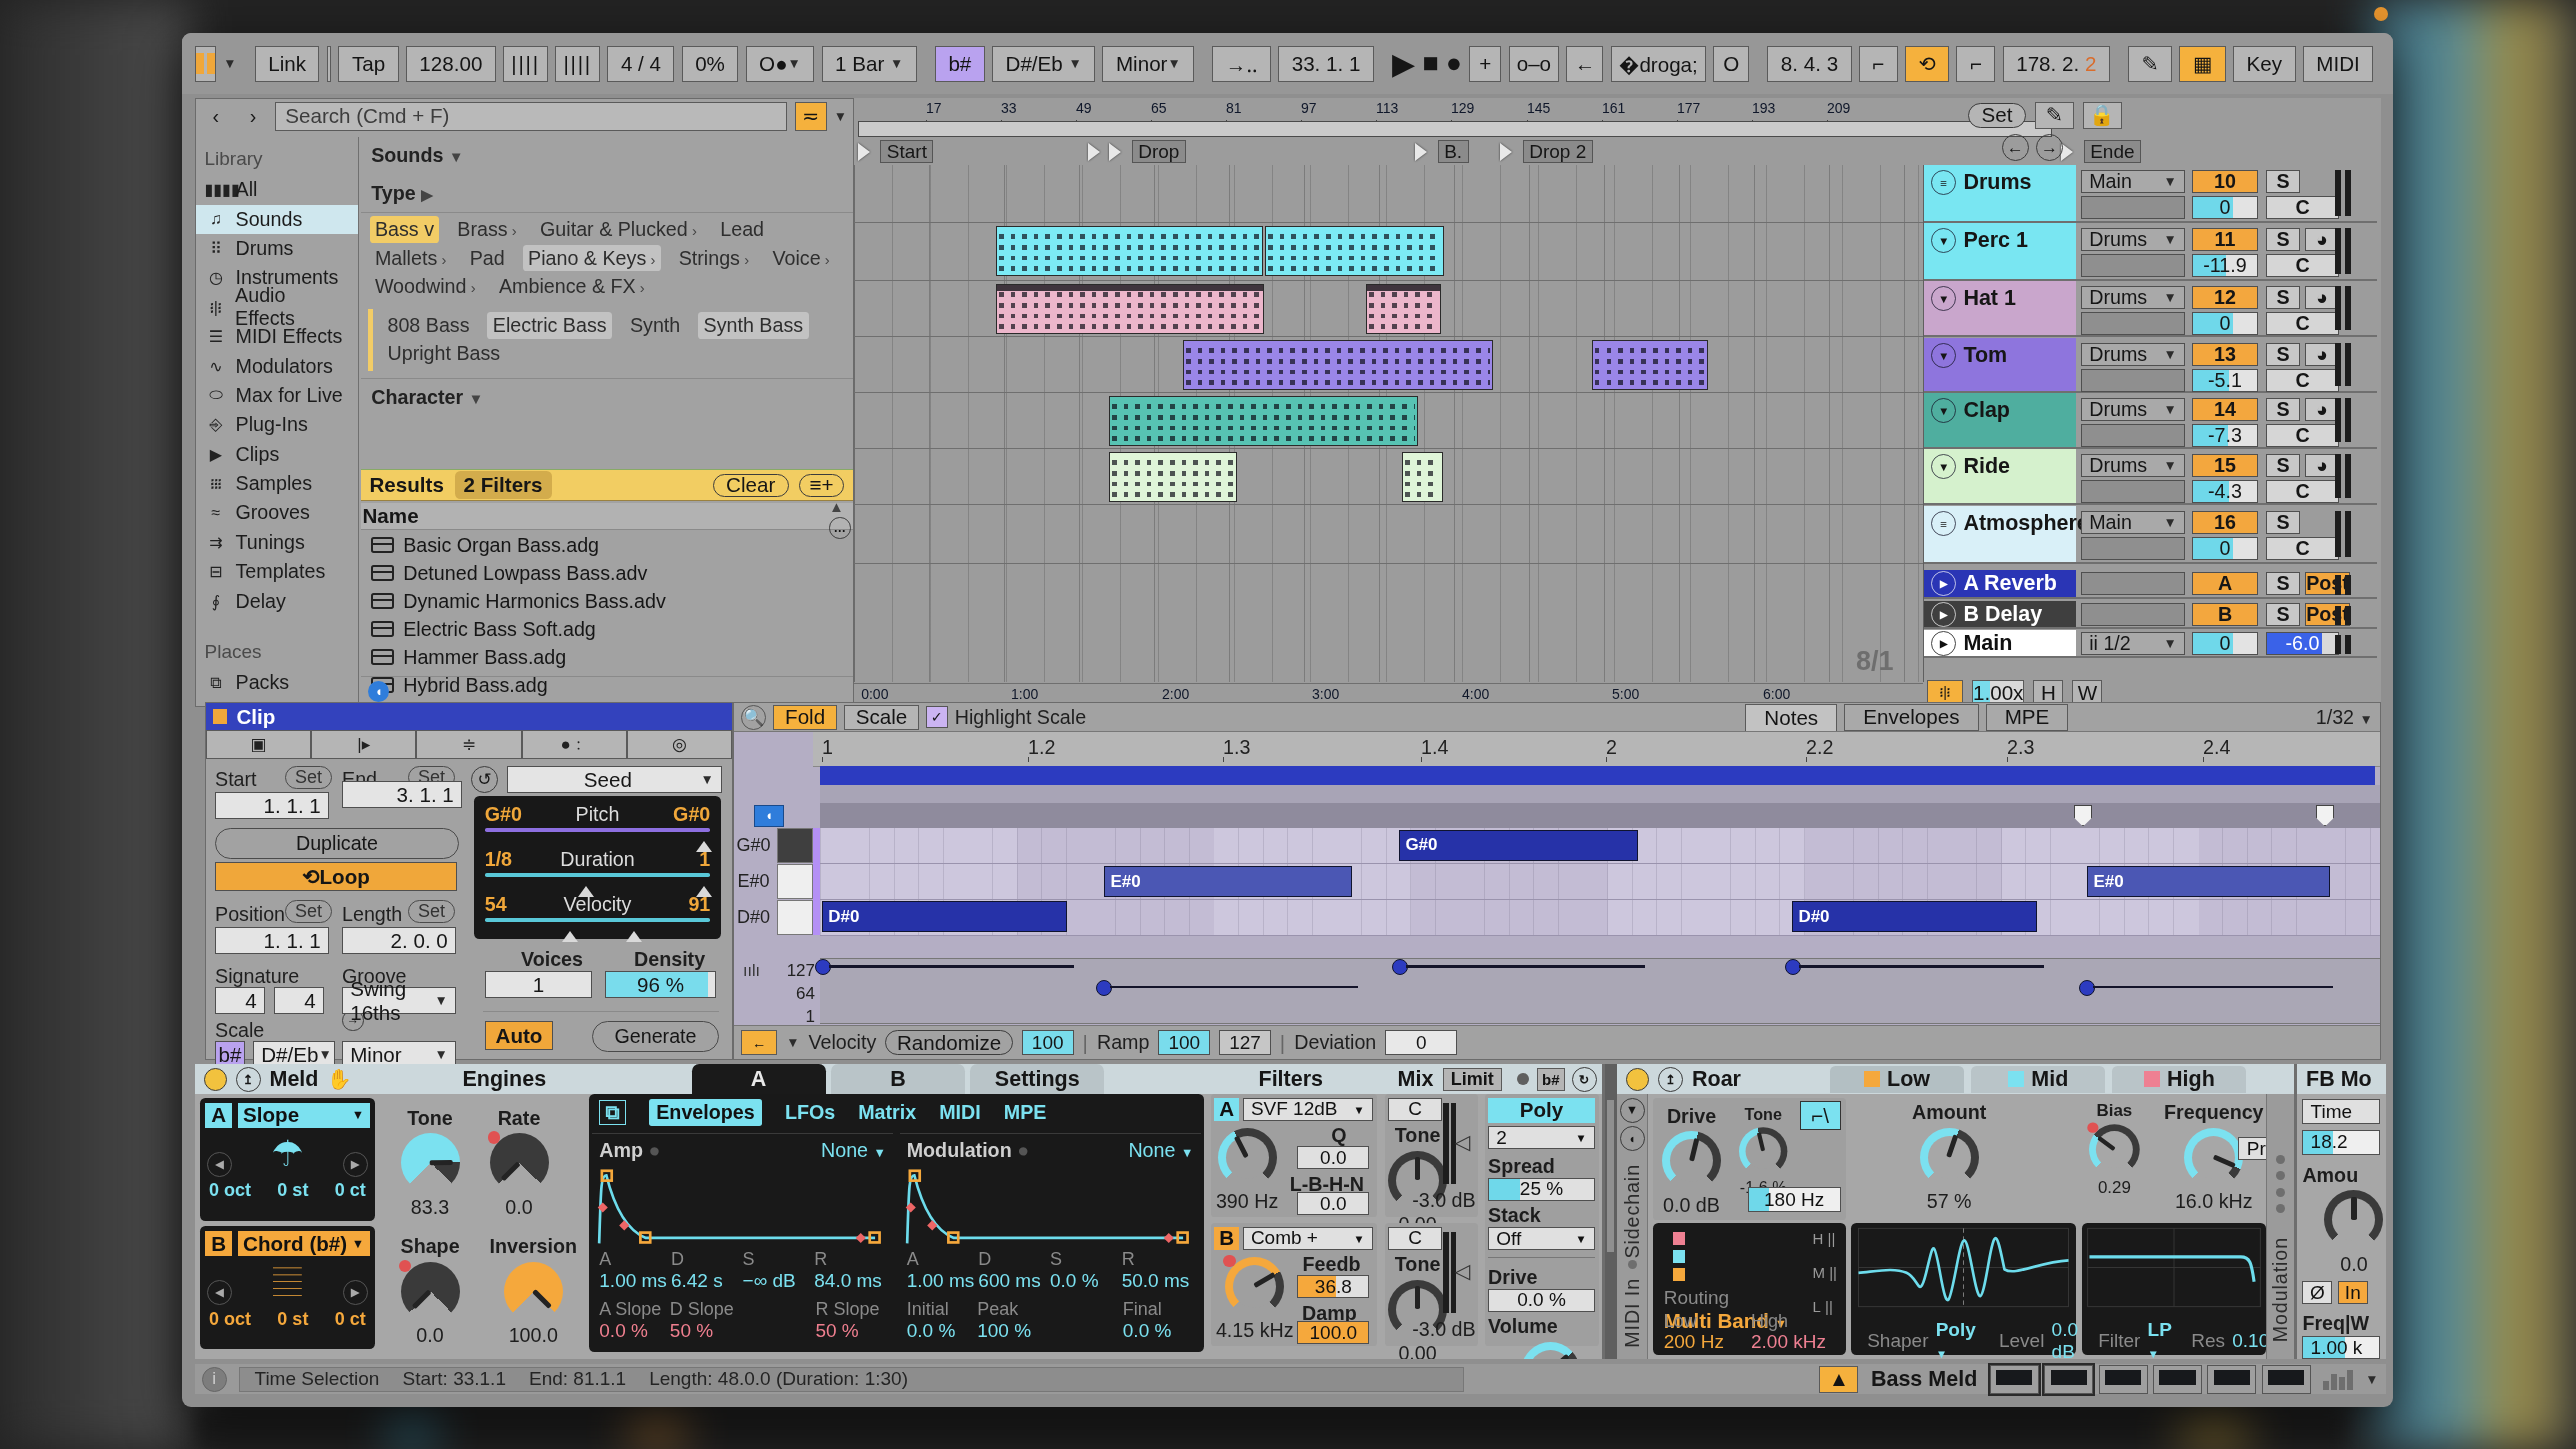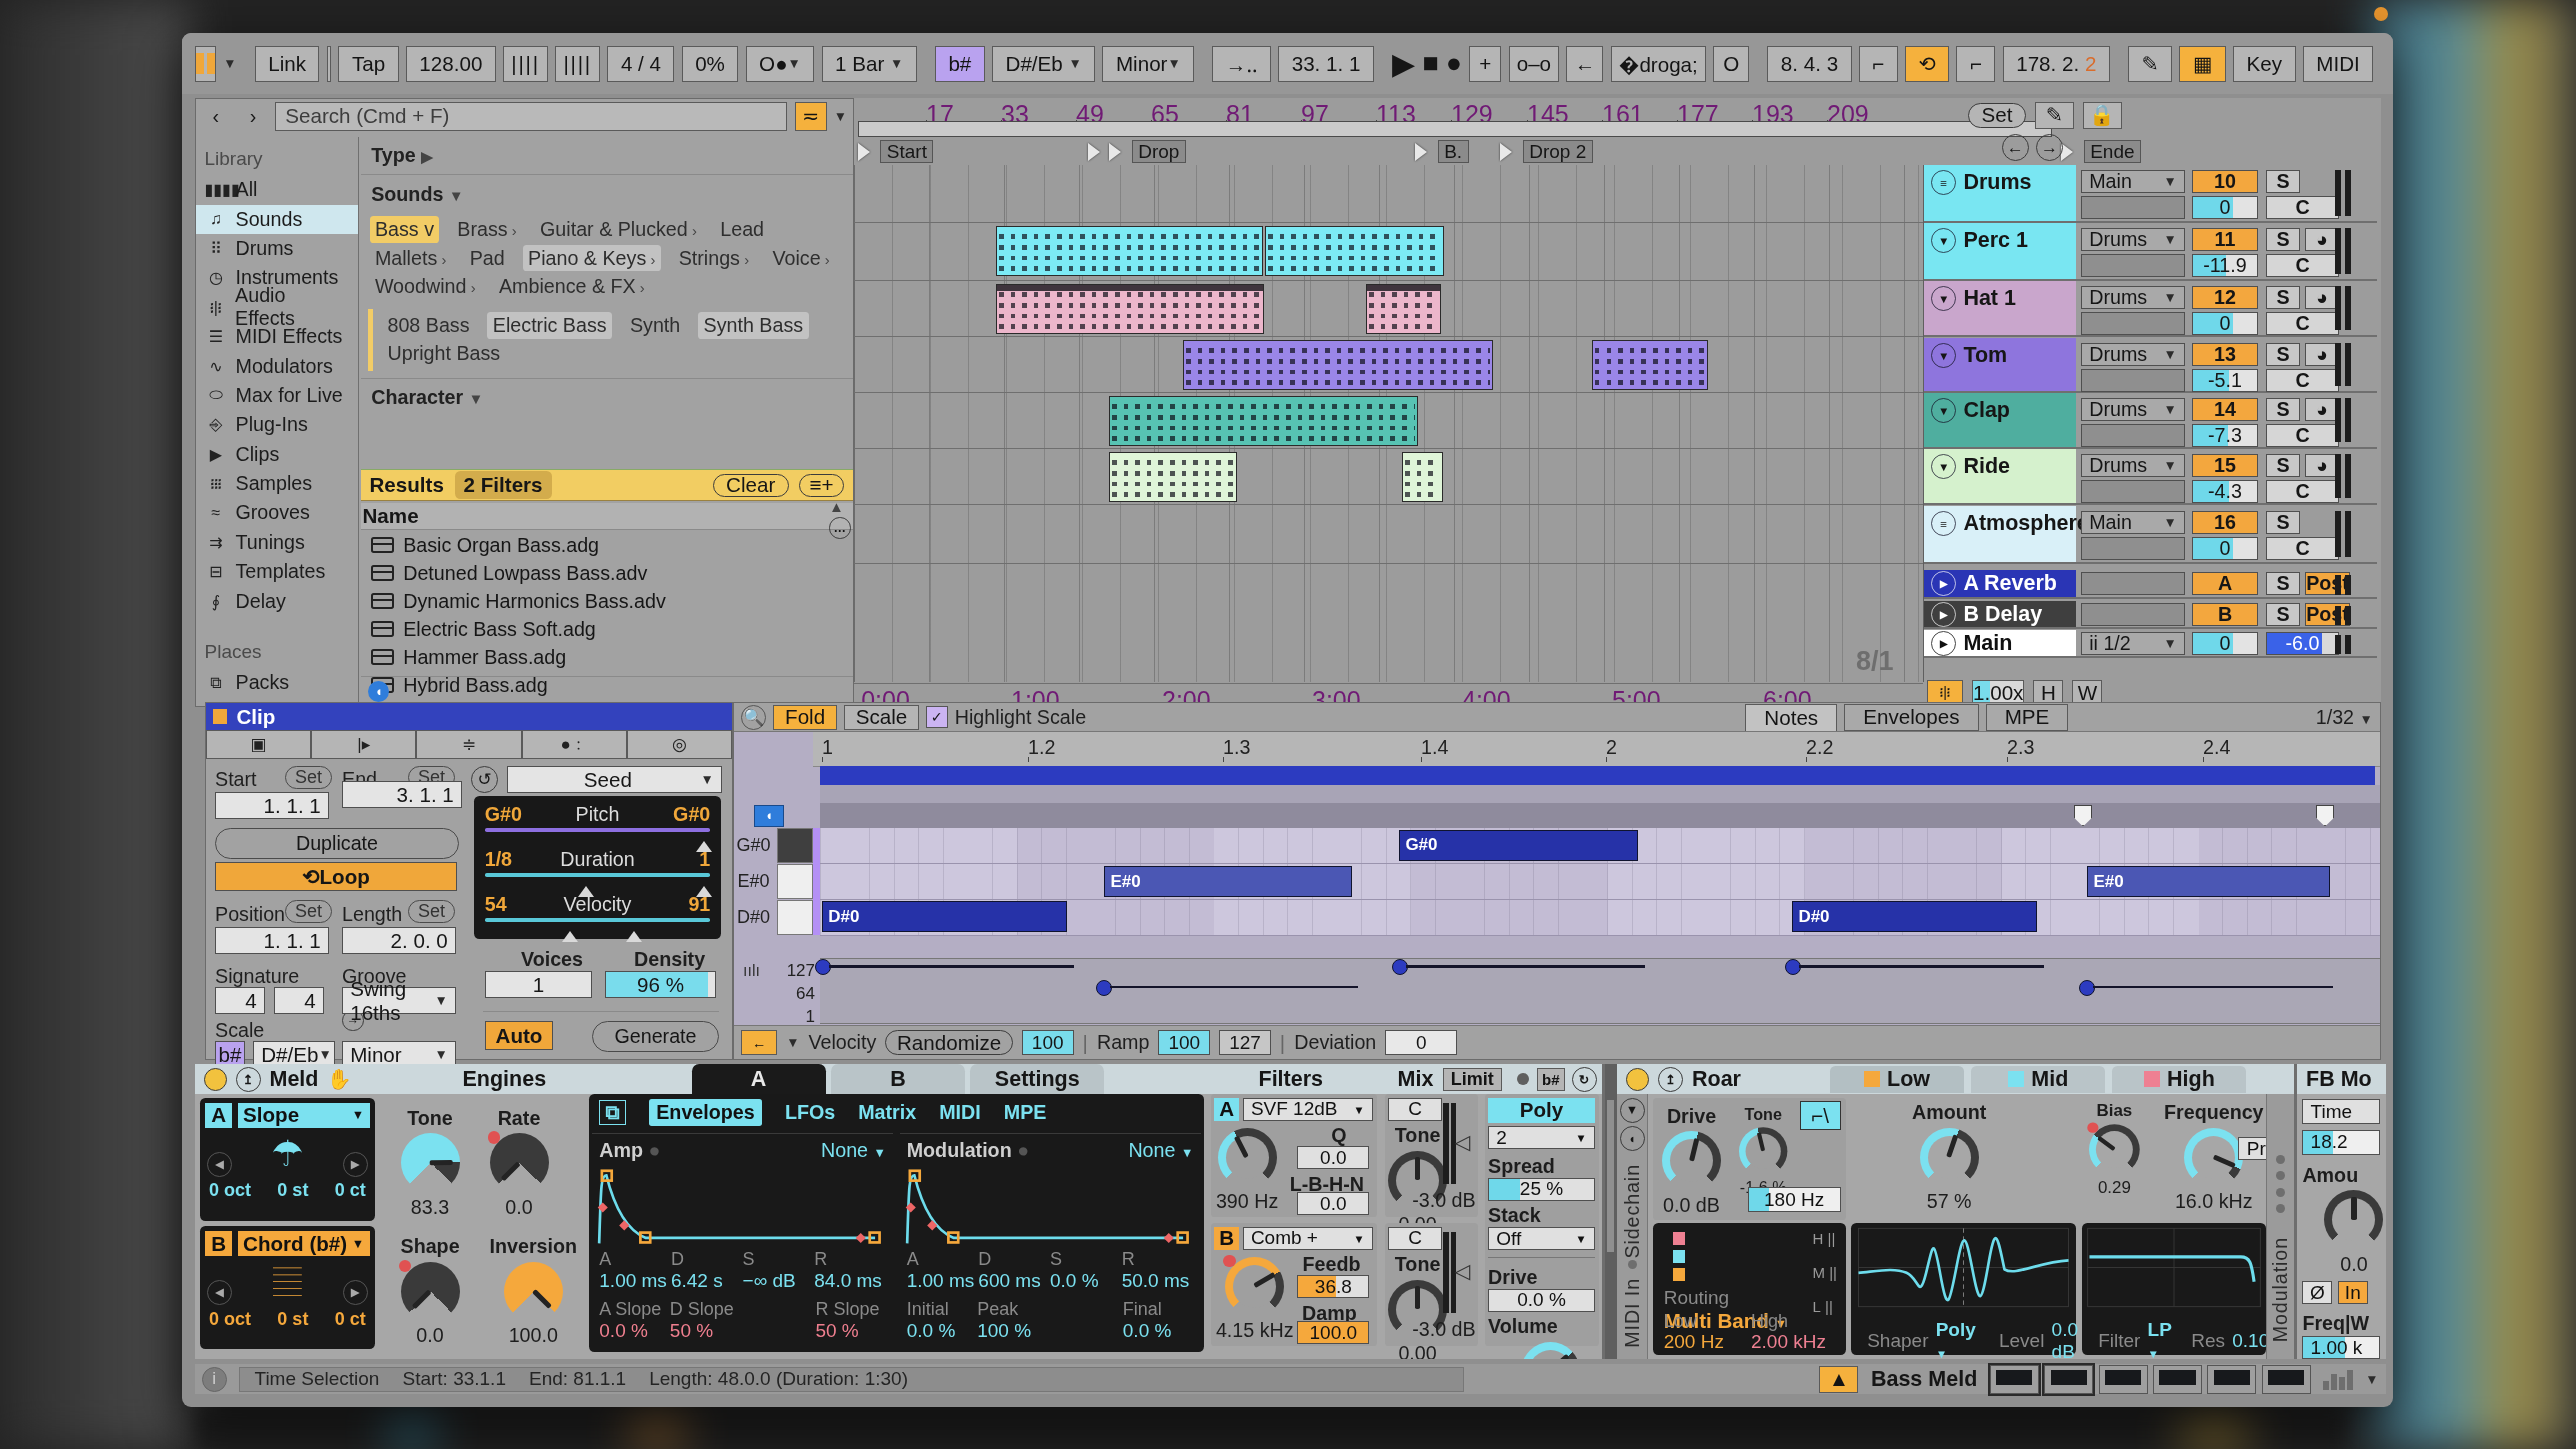--- a/index.html
+++ b/index.html
@@ -49,21 +49,21 @@
   #arr{position:absolute;left:672px;top:65px;width:1527px;height:609px;background:#9c9c9c;overflow:hidden}
   #arrgrid{position:absolute;left:0;top:67px;width:1069px;bottom:25px;
     background:repeating-linear-gradient(90deg,rgba(60,60,60,.25) 0 0.9px,transparent 0.9px 38px),
                repeating-linear-gradient(90deg,rgba(40,40,40,.28) 0 0.9px,transparent 0.9px 75px)}
   .lane{position:absolute;left:0;width:1069px;border-bottom:1.8px solid #6f6f6f;box-sizing:border-box}
   .aclip{position:absolute;border:0.9px solid #2a2a2a;box-sizing:border-box;overflow:hidden}
   .aclip .tex{position:absolute;left:1.8px;right:1.8px;top:7.2px;bottom:3.6px;opacity:.8;
     background:repeating-linear-gradient(90deg,rgba(10,10,20,.85) 0 4.5px,transparent 4.5px 11.6px);
     -webkit-mask-image:repeating-linear-gradient(0deg,#000 0 4.5px,transparent 4.5px 10.7px);mask-image:repeating-linear-gradient(0deg,#000 0 4.5px,transparent 4.5px 10.7px)}
   .aclip .hdr{position:absolute;left:0;right:0;top:0;height:6.3px;background:rgba(20,20,25,.8)}
-  .tick{position:absolute;top:1.8px;font-size:25px;color:#701a75}
+  .tick{position:absolute;top:1.8px;font-size:14px;color:#0f172a}
   .tickm{position:absolute;top:21.5px;width:0.9px;height:5.4px;background:#444}
   .loc{position:absolute;top:42px;height:23px;display:flex;align-items:center;gap:1.8px}
   .locflag{width:0;height:0;border:9px solid transparent;border-left:12.5px solid #e8e8e8;filter:drop-shadow(0 0 0.9px #333)}
   .loclab{background:#8b8b8b;border:0.9px solid #555;padding:0 5.4px;font-size:19px;height:21.5px;display:flex;align-items:center}
   #loopbrace{position:absolute;top:23px;height:16px;background:#cacaca;border:1.8px solid #4a4a4a;box-sizing:border-box}
   
   #thead{position:absolute;left:1069px;top:67px;right:0;bottom:25px;border-left:1.8px solid #5f5f5f;background:#9c9c9c}
   .trow{position:absolute;left:0;right:3.6px;border-bottom:2.7px solid #6f6f6f;box-sizing:border-box;background:#9c9c9c}
   .tname{position:absolute;left:0;top:0;width:152px;bottom:0;display:flex;align-items:flex-start;gap:7.2px;padding:4.5px 7.2px;box-sizing:border-box;font-weight:bold;font-size:21.5px}
   .tfold{width:23px;height:23px;border:1.8px solid rgba(20,20,40,.75);border-radius:50%;font-size:11.6px;display:flex;align-items:center;justify-content:center;flex:none}
@@ -279,22 +279,22 @@
         </div>
       <div class="sb-h" style="margin-top:19.7px">Places</div>
       <div id="placeitems">
           <div class="sb-i">
             <div class="ic">⧉</div>
             <span>Packs</span>
           </div>
         </div>
     </div>
     <div id="filterpane">
+      <div class="f-h" style="border-bottom:none"><span>Sounds</span> <span class="arr">▼</span></div>
       <div class="f-h"><span>Type</span> <span class="arr">▶</span></div>
-      <div class="f-h" style="border-bottom:none"><span>Sounds</span> <span class="arr">▼</span></div>
       <div class="tagrow" id="soundtags">
           <div class="tag sel">Bass v</div>
           <div class="tag">Brass<span class="arr"> ›</span></div>
           <div class="tag">Guitar &amp; Plucked<span class="arr"> ›</span></div>
           <div class="tag">Lead</div>
           <div class="tag">Mallets<span class="arr"> ›</span></div>
           <div class="tag">Pad</div>
           <div class="tag hl">Piano &amp; Keys<span class="arr"> ›</span></div>
           <div class="tag">Strings<span class="arr"> ›</span></div>
           <div class="tag">Voice<span class="arr"> ›</span></div>

